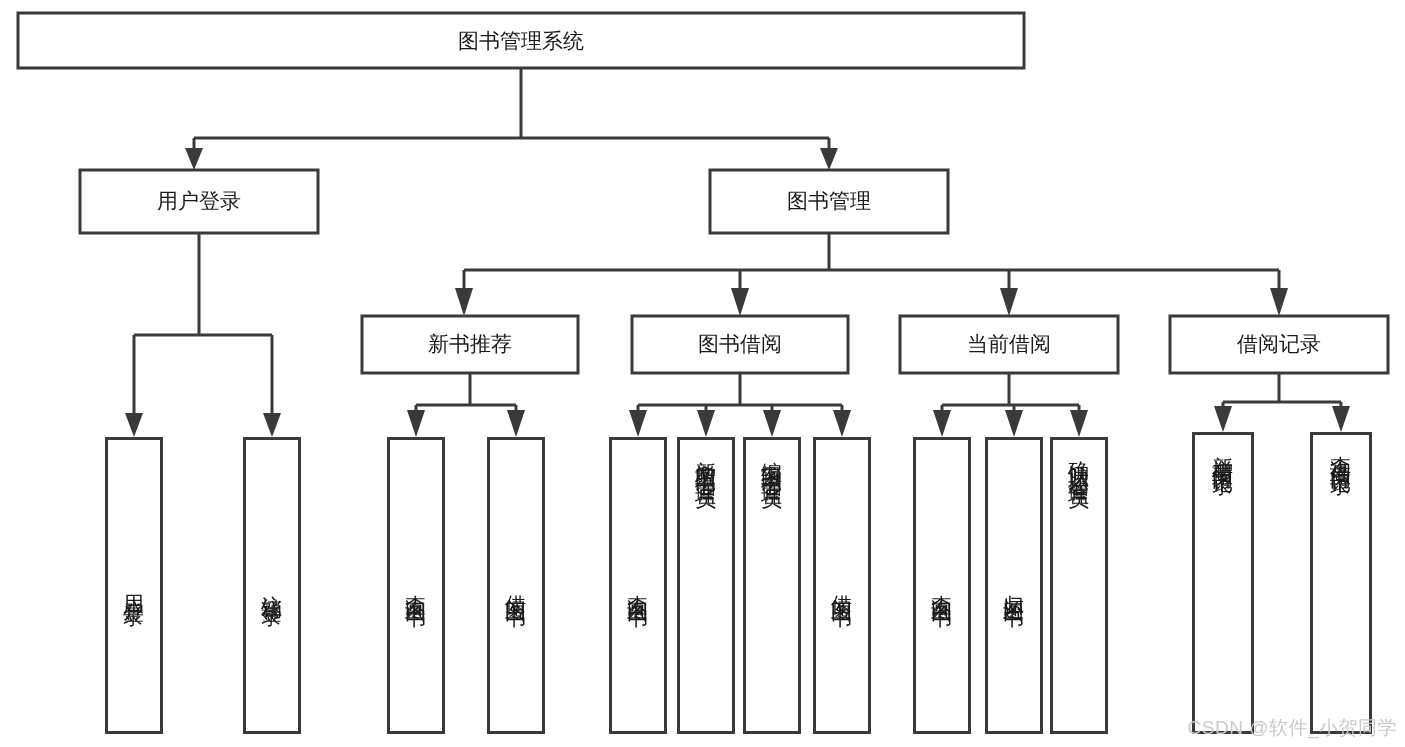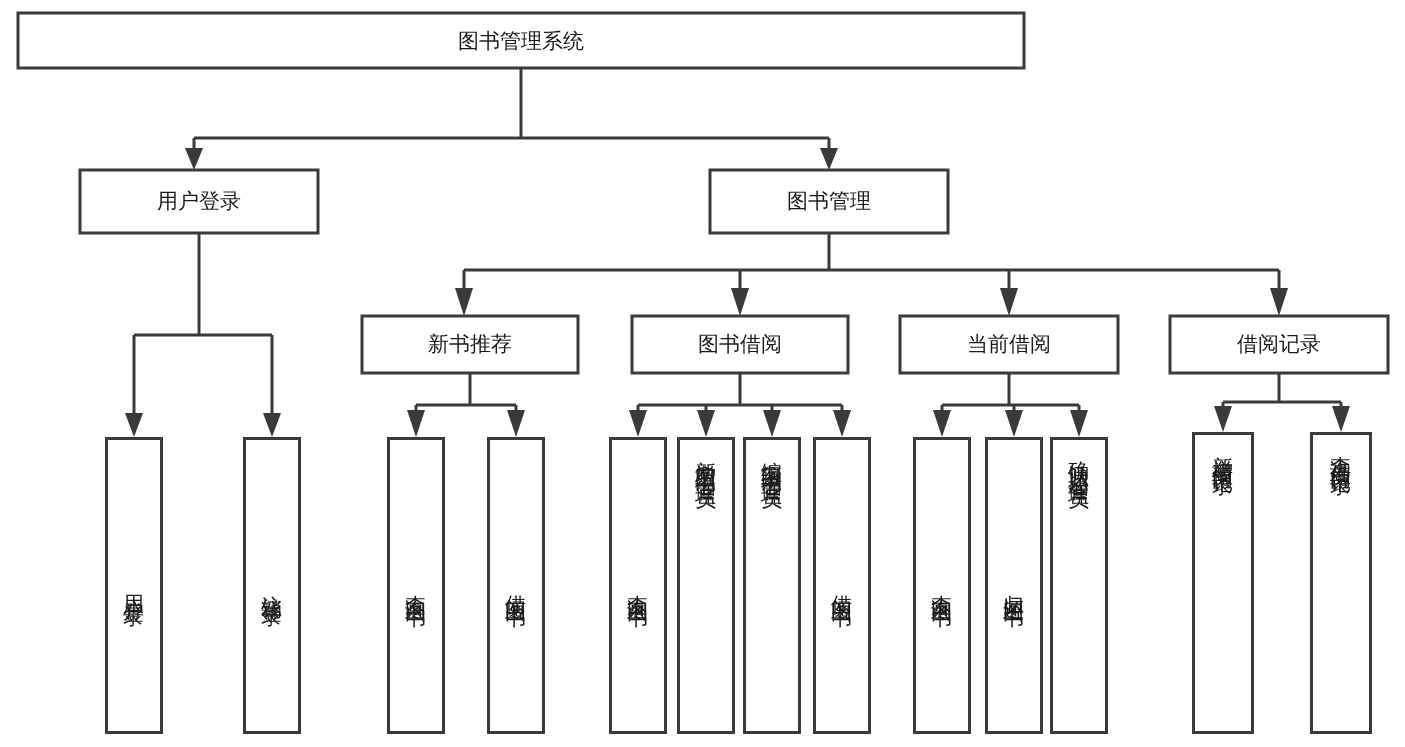--- a/index.html
+++ b/index.html
@@ -265,13 +265,14 @@
           <span class="leaf-label-v" style="color: rgb(26, 26, 26);">新增借阅记录</span>
         </div>
       </div>
       <div style="position: absolute; left: 1310px; top: 432px; width: 62px; height: 302px; border: 3px solid rgb(58, 58, 58); background: rgb(255, 255, 255); box-sizing: border-box;">
         <div class="leaf-label-wrap">
           <span class="leaf-label-v" style="color: rgb(26, 26, 26);">查询借阅记录</span>
         </div>
       </div>
     </div>
 
+  <div class="watermark">CSDN @软件_小贺同学</div>
 </div>
 
 </body></html>

